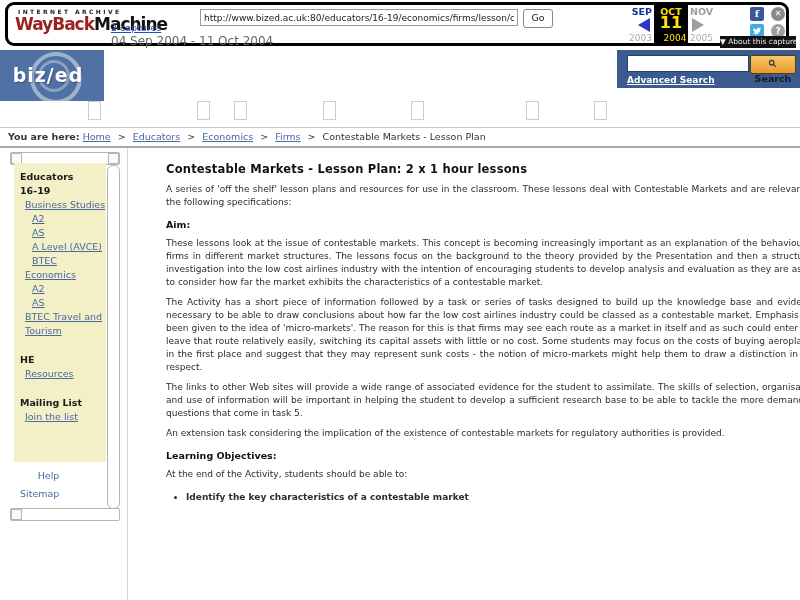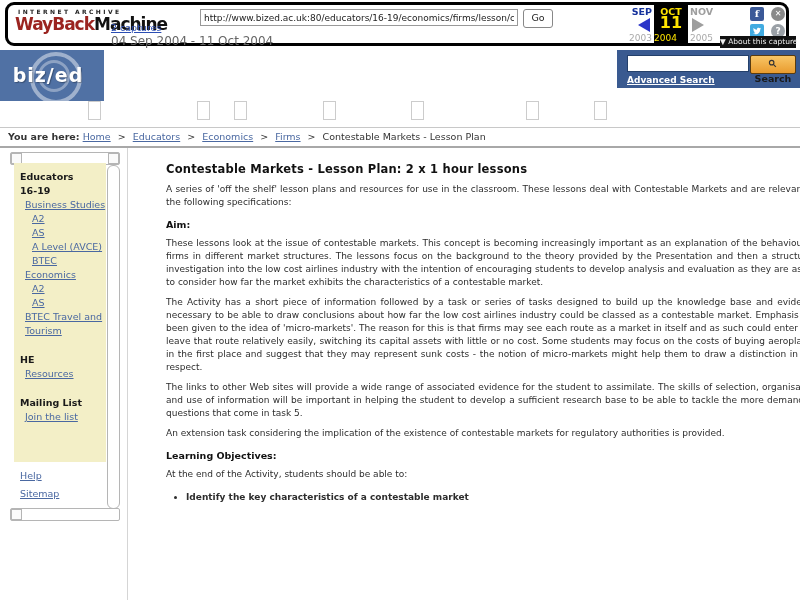--- a/index.html
+++ b/index.html
@@ -35,21 +35,21 @@
   .wb-m-next{left:682px;color:#9e9e9e;}
   .wb-day{position:absolute;left:646px;top:9px;width:34px;text-align:center;
     font-size:16px;font-weight:bold;color:#ffe400;line-height:18px;cursor:pointer;}
   .wb-arrow{width:0;height:0;position:absolute;top:13px;cursor:pointer;}
   .wb-arrow-prev{left:630px;border-top:7px solid transparent;border-bottom:7px solid transparent;
     border-right:12px solid #2b35c8;}
   .wb-arrow-next{left:684px;border-top:7px solid transparent;border-bottom:7px solid transparent;
     border-left:12px solid #9e9e9e;}
   .wb-y{position:absolute;top:28px;font-size:9px;}
   .wb-y-prev{left:616px;width:28px;text-align:right;color:#a9a9a9;}
-  .wb-y-cur{left:646px;width:22px;text-align:center;color:#ffe400;}
+  .wb-y-cur{left:646px;width:42px;text-align:center;color:#ffe400;}
   .wb-y-next{left:682px;color:#a9a9a9;}
   .wb-ico{position:absolute;width:14px;height:14px;border-radius:2px;color:#fff;
     text-align:center;font-size:10px;line-height:14px;font-weight:bold;cursor:pointer;}
   .wb-fb{left:742px;top:2px;background:#3b5998;font-family:"DejaVu Serif",serif;}
   .wb-x{left:763px;top:2px;background:#8a8a8a;border-radius:50%;font-size:8px;}
   .wb-tw{left:742px;top:19px;background:#41abe1;}
   .wb-tw svg{width:10px;height:10px;margin-top:2px;}
   .wb-help{left:763px;top:19px;background:#9aa0a6;border-radius:50%;font-size:9px;}
   .wb-about{position:absolute;left:712px;top:31px;width:76px;height:12px;background:#111;
     color:#eee;font-size:7.5px;text-align:center;line-height:12px;border-radius:0;cursor:pointer;
@@ -94,21 +94,21 @@
   .vline{left:127px;top:148px;width:1px;height:452px;background:#d5d5d5;}
   .sb-panel{left:14px;top:163px;width:92px;height:299px;background:#f3efc7;
     padding:7px 0 0 0;box-sizing:border-box;font-size:9.5px;line-height:14px;}
   .sb-item{display:block;}
   .sb-h{font-weight:bold;color:#1a1a1a;padding-left:6px;}
   .sb-l{color:#4a68a1;text-decoration:underline;cursor:pointer;}
   .ind1{padding-left:11px;}
   .ind2{padding-left:18px;}
   .gap{margin-top:15px;}
   .sb-footer{left:20px;top:467px;font-size:9.5px;line-height:18px;}
-  .sb-footer a{display:block;color:#4a68a1;text-decoration:underline;cursor:pointer;}
+  .sb-footer a{display:block;color:#4a68a1;cursor:pointer;text-align:right;}
 
   
   .main{left:133px;top:152px;width:652px;color:#2d2d2d;margin-left:33px;}
   .main h1{font-size:11.5px;font-weight:bold;color:#111;margin:10px 0 0;letter-spacing:.2px;}
   .main p{font-size:9px;line-height:13px;text-align:justify;margin:7px 0;}
   .main h3{font-size:9.5px;font-weight:bold;color:#111;margin:10px 0 0;}
   .main ul{margin:9px 0 9px 4px;padding-left:16px;font-size:9px;line-height:14px;}
   .main ul.bold li{font-weight:bold;}
 </style>
 </head>

